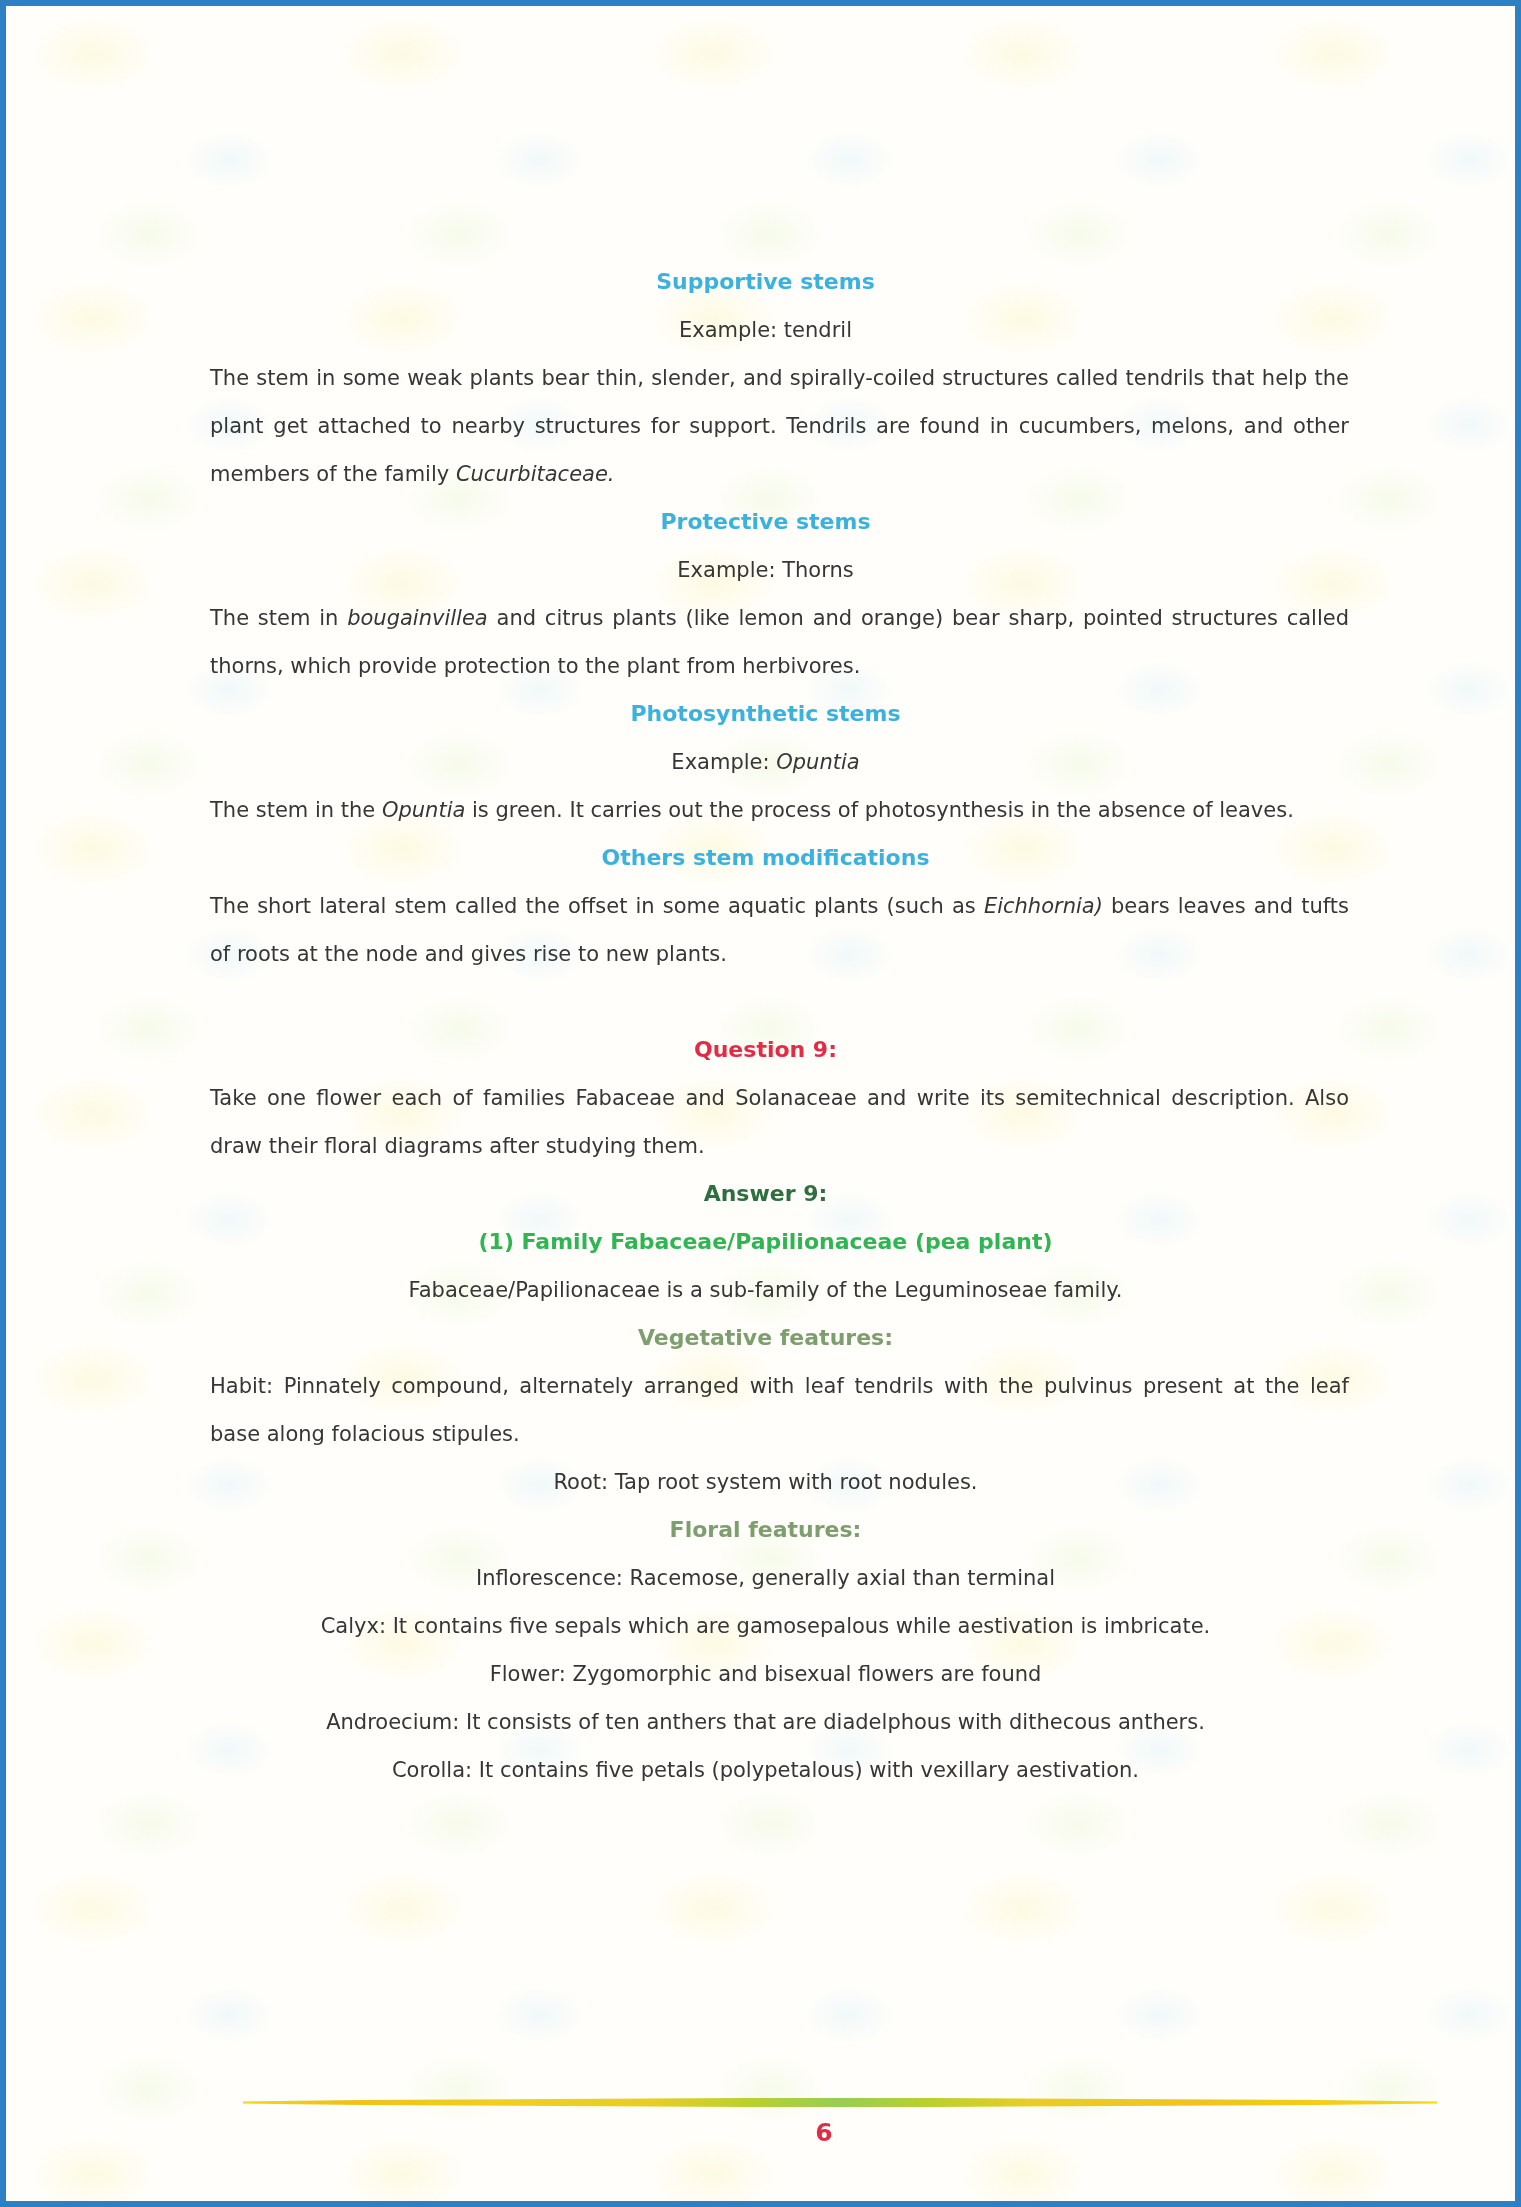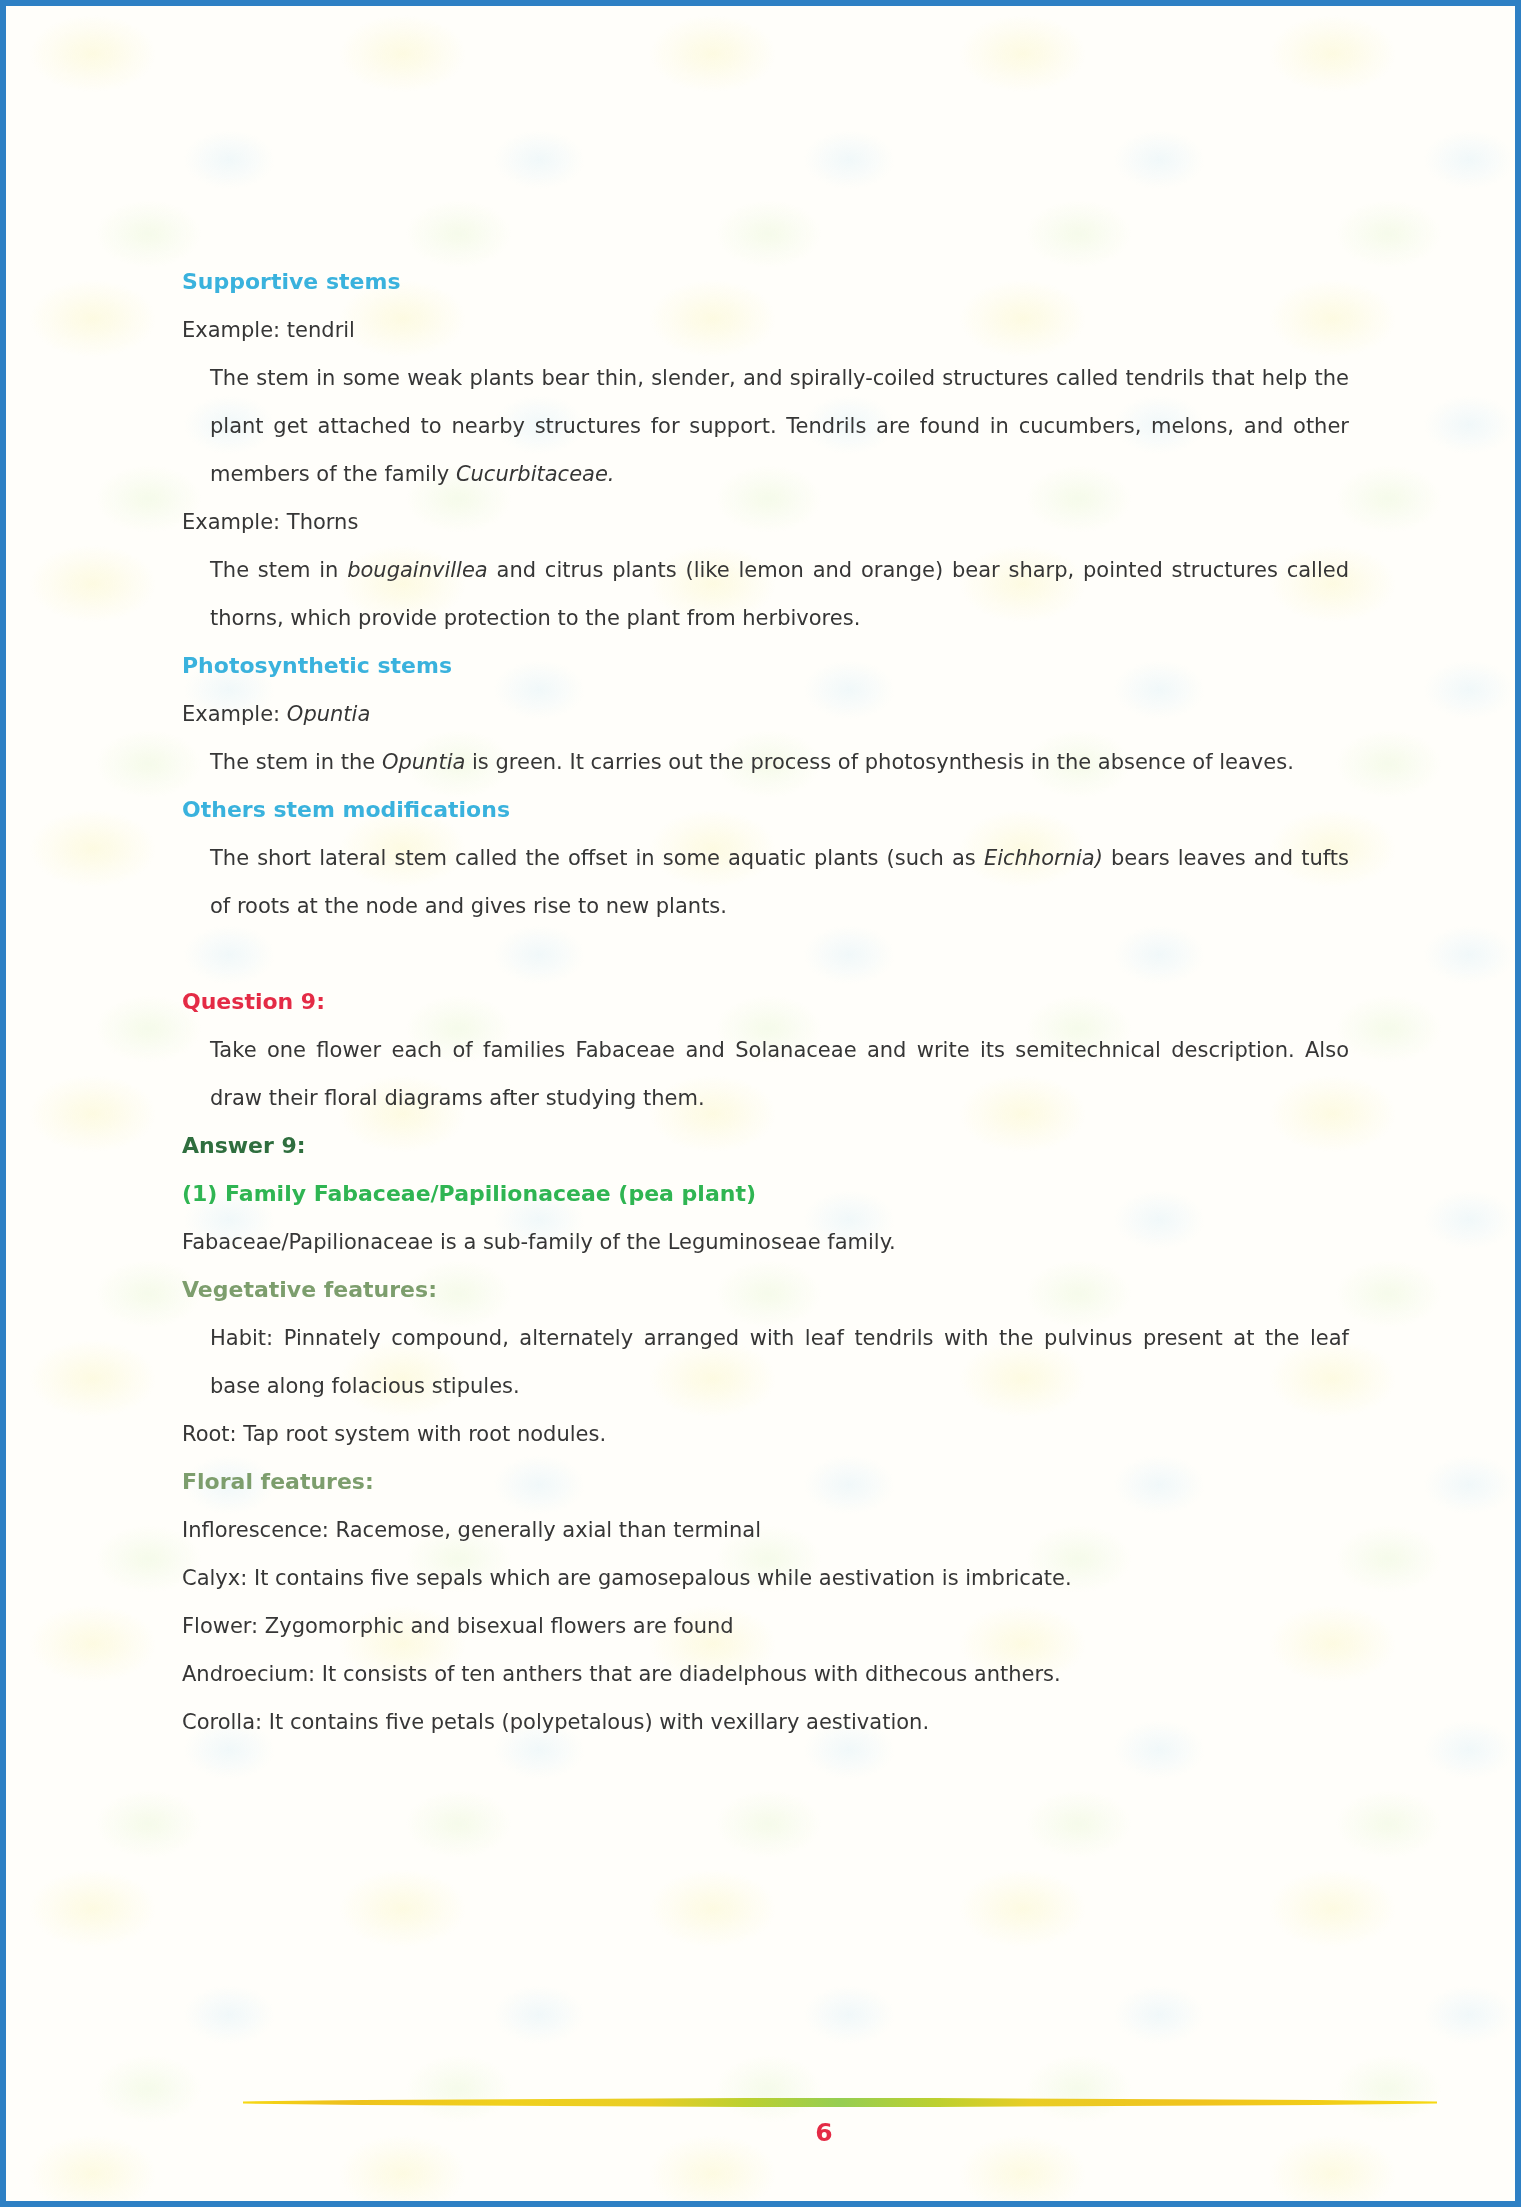--- a/index.html
+++ b/index.html
@@ -33,20 +33,21 @@
   .content{
     position:absolute;
     left:176px;top:252px;
     width:1167px;
   }
   p{
     margin:0;
     font-size:21px;
     line-height:48px;
     color:var(--body_text);
+    text-align:center;
   }
   .just{text-align:justify;margin-left:28px;}
   .h{font-weight:700;font-size:22px;}
   .cyan{color:var(--heading_cyan);}
   .red{color:var(--question_red);}
   .dgreen{color:var(--answer_green);}
   .green{color:var(--family_green);}
   .sage{color:var(--feature_sage);}
   .spacer-before{margin-top:48px;}
   .divider{
@@ -74,20 +75,21 @@
 
 <div class="page">
   <main class="content">
 
     <p class="h cyan"><span>Supportive stems</span></p>
 
     <p class="body"><span>Example: tendril</span></p>
 
     <p class="just"><span>The stem in some weak plants bear thin, slender, and spirally-coiled structures called tendrils that help the plant get attached to nearby structures for support. Tendrils are found in cucumbers, melons, and other members of the family </span><i>Cucurbitaceae.</i></p>
 
+    <p class="h cyan"><span>Protective stems</span></p>
 
     <p class="body"><span>Example: Thorns</span></p>
 
     <p class="just"><span>The stem in </span><i>bougainvillea</i><span> and citrus plants (like lemon and orange) bear sharp, pointed structures called thorns, which provide protection to the plant from herbivores.</span></p>
 
     <p class="h cyan"><span>Photosynthetic stems</span></p>
 
     <p class="body"><span>Example: </span><i>Opuntia</i></p>
 
     <p class="just"><span>The stem in the </span><i>Opuntia</i><span> is green. It carries out the process of photosynthesis in the absence of leaves.</span></p>

